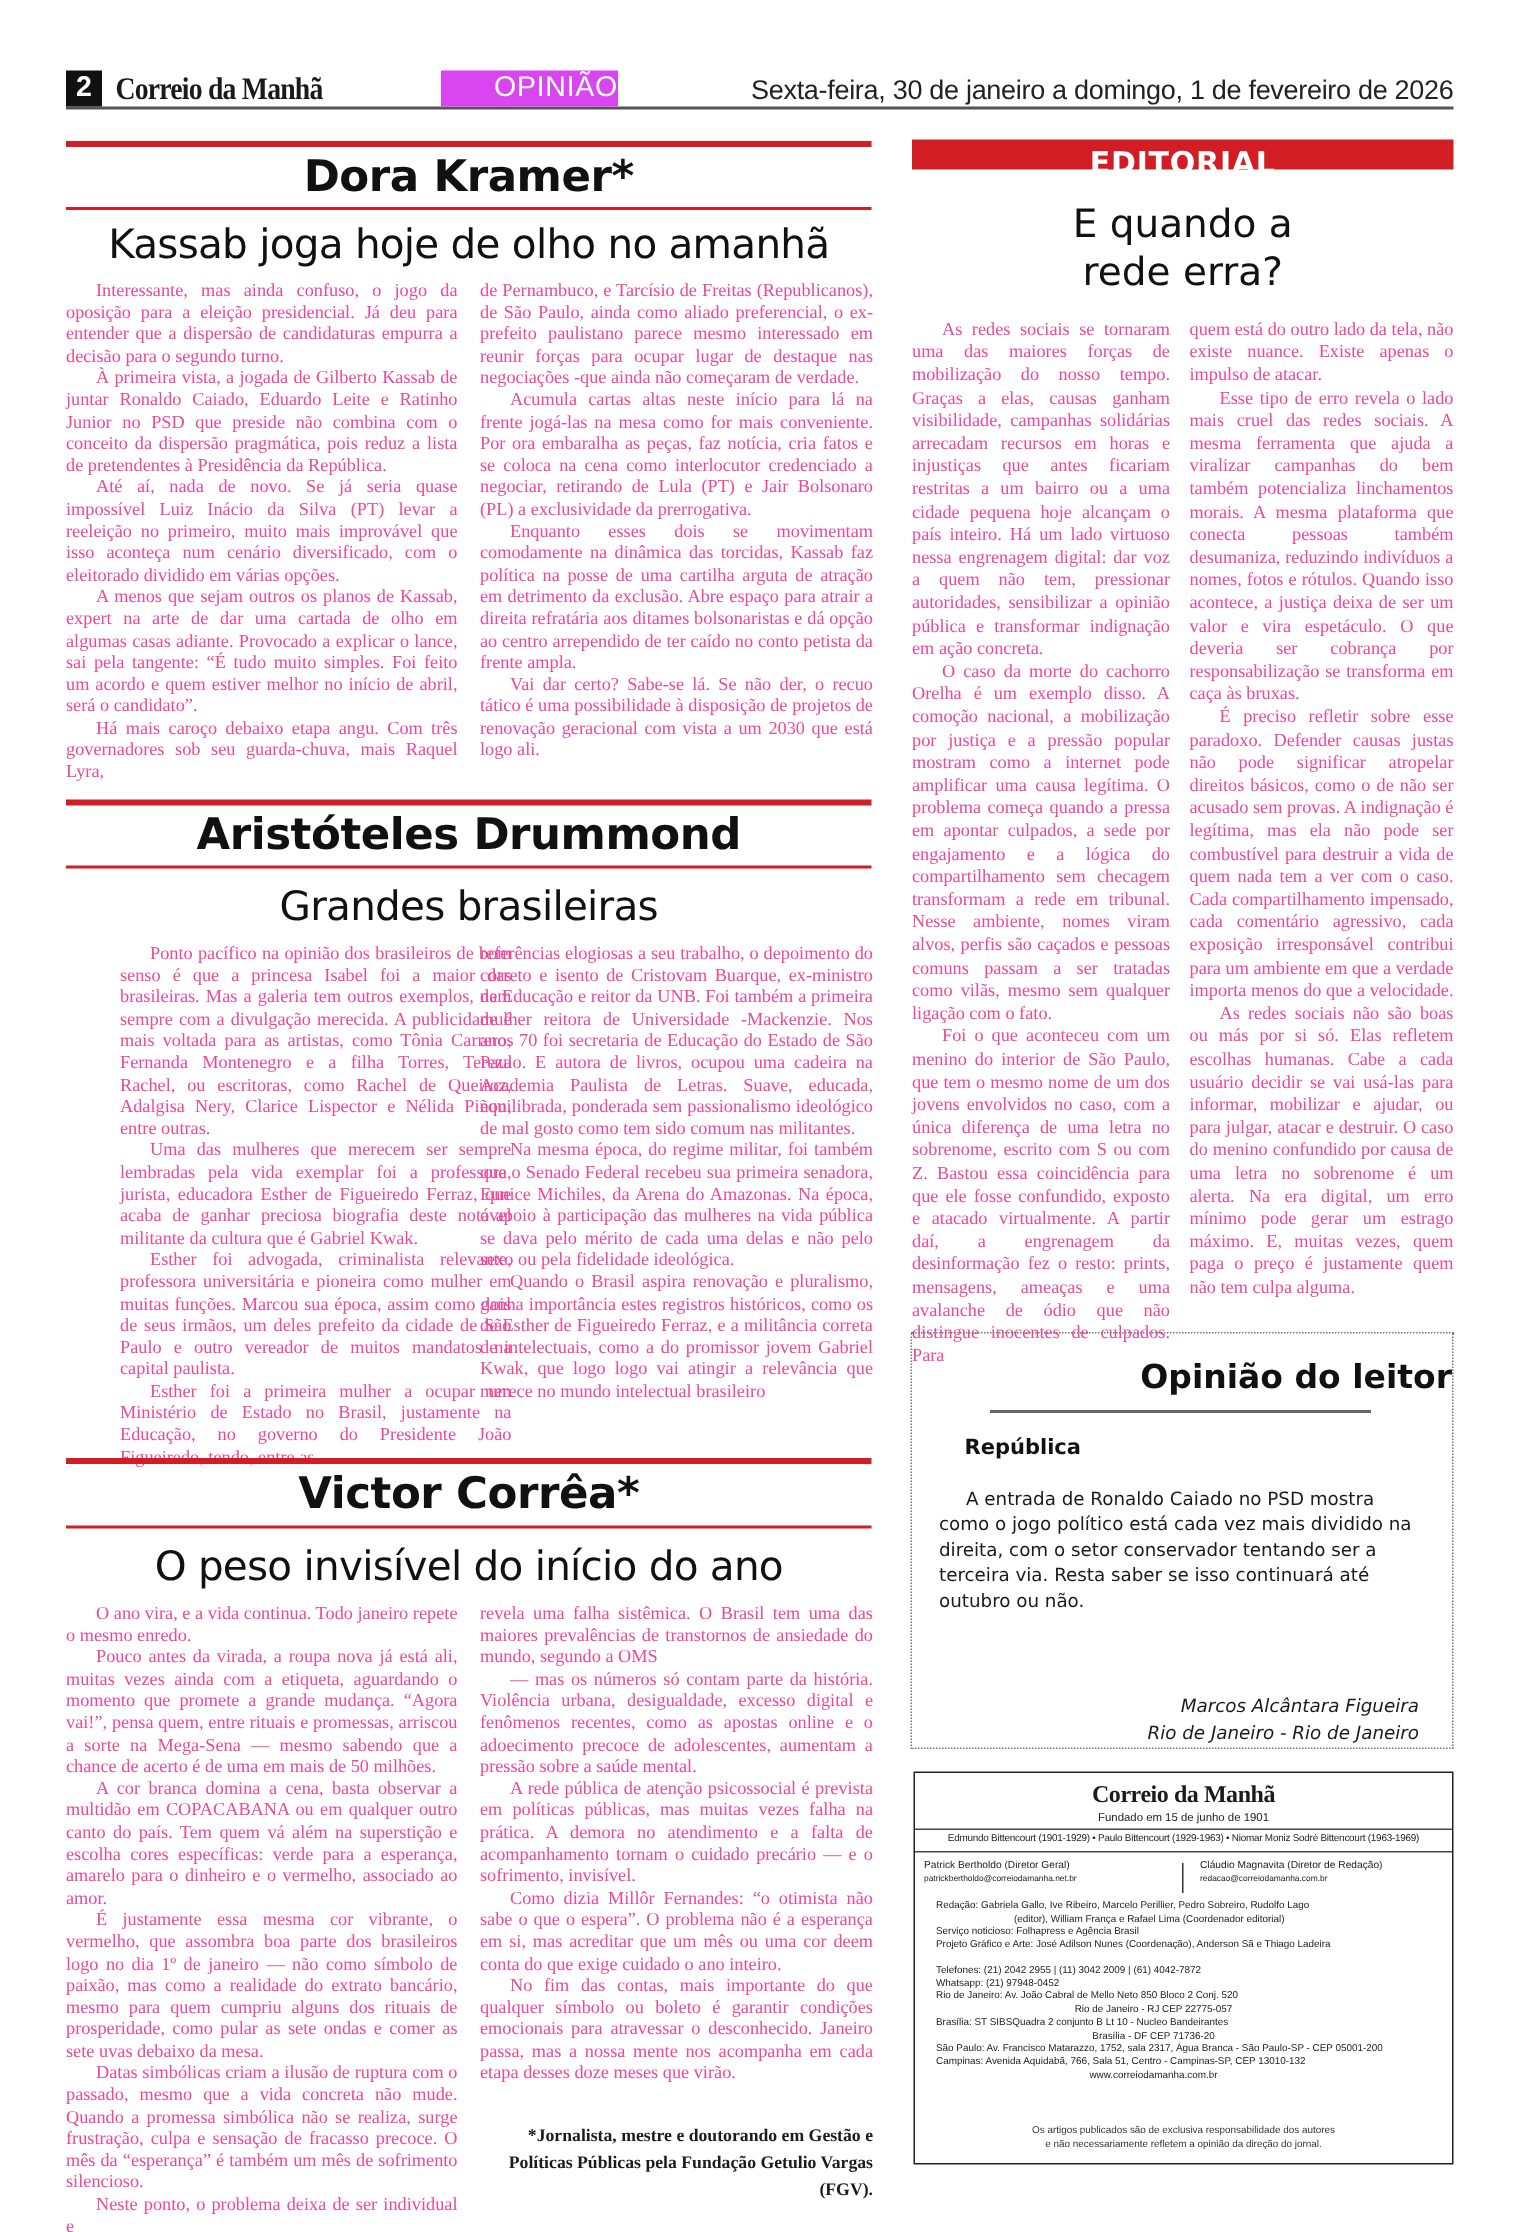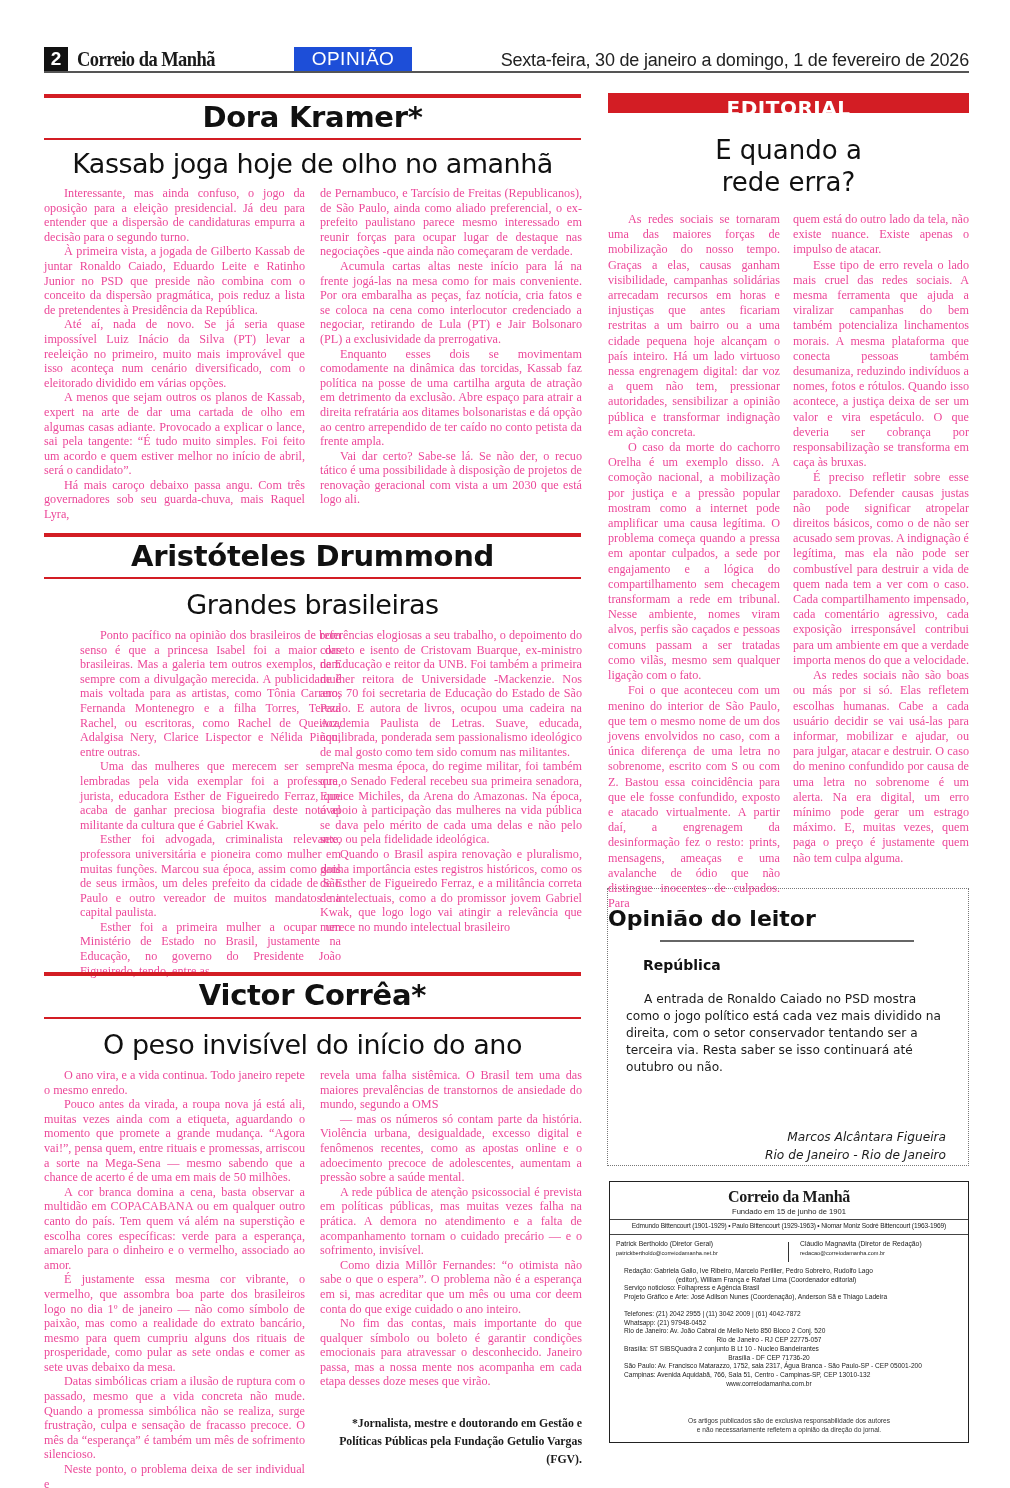--- a/index.html
+++ b/index.html
@@ -5,22 +5,22 @@
   * { box-sizing: border-box; margin: 0; padding: 0; }
   html, body { width: 1010px; height: 1488px; background: #ffffff; overflow: hidden; }
   body { position: relative; font-family: "Liberation Serif", serif; color: #1a1a1a; }
 
   
   .topbar { position: absolute; left: 44px; top: 47px; width: 925px; height: 26px; border-bottom: 2px solid #555; }
   .page-num { position: absolute; left: 0; top: 0; width: 24px; height: 24px; background: #111; color: #fff;
     font-family: "Liberation Sans", sans-serif; font-weight: bold; font-size: 19px; line-height: 24px; text-align: center; }
   .paper-name { position: absolute; left: 33px; top: 0px; font-family: "Liberation Serif", serif; font-weight: bold;
     font-size: 21px; line-height: 24px; letter-spacing: -0.6px; transform: scaleX(0.88); transform-origin: left center; }
-  .section-tag { position: absolute; left: 250px; top: 0; width: 118px; height: 24px; background: #1d4ed8; color: #fff;
-    font-family: "Liberation Sans", sans-serif; font-size: 19px; line-height: 24px; text-align: center; letter-spacing: 0.5px; }
+  .section-tag { position: absolute; left: 250px; top: 0; width: 118px; height: 24px; background: #d946ef; color: #fff;
+    font-family: "Liberation Sans", sans-serif; font-size: 19px; line-height: 24px; text-align: right; letter-spacing: 0.5px; }
   .date-line { position: absolute; right: 0; top: 3px; font-family: "Liberation Sans", sans-serif; font-size: 18px;
     color: #222; letter-spacing: -0.2px; }
 
   
   .redline { position: absolute; left: 44px; width: 537px; background: #d31d24; }
   .redline.thick { height: 4px; }
   .redline.thin { height: 2px; }
   .author { position: absolute; left: 44px; width: 537px; text-align: center; font-family: "DejaVu Sans", sans-serif;
     font-weight: bold; font-size: 29px; color: #111; letter-spacing: -0.3px; }
   .headline { position: absolute; left: 44px; width: 537px; text-align: center; font-family: "DejaVu Sans", sans-serif;
@@ -34,21 +34,21 @@
 
   
   .ed-banner { position: absolute; left: 608px; top: 93px; width: 361px; height: 20px; background: #d31d24; color: #fff;
     text-align: center; font-family: "DejaVu Sans", sans-serif; font-weight: bold; font-size: 20px; line-height: 31px; letter-spacing: 0.5px; }
   .ed-title { position: absolute; left: 608px; top: 134px; width: 361px; text-align: center; font-family: "DejaVu Sans", sans-serif;
     font-size: 26px; line-height: 32px; color: #111; }
   .ed-col { font-size: 12.2px; line-height: 15.2px; }
 
   
   .reader-box { position: absolute; left: 607px; top: 888px; width: 362px; height: 278px; border: 1px dotted #777; }
-  .reader-title { position: absolute; left: 0; top: 17px; width: 100%; text-align: left; font-family: "DejaVu Sans", sans-serif;
+  .reader-title { position: absolute; left: 0; top: 17px; width: 100%; text-align: right; font-family: "DejaVu Sans", sans-serif;
     font-weight: bold; font-size: 22px; color: #111; }
   .reader-rule { position: absolute; left: 52px; top: 51px; width: 254px; height: 2px; background: #666; }
   .reader-subject { position: absolute; left: 35px; top: 68px; font-family: "DejaVu Sans", sans-serif; font-weight: bold;
     font-size: 14px; color: #111; }
   .reader-body { position: absolute; left: 18px; top: 102px; width: 322px; font-family: "DejaVu Sans", sans-serif; font-size: 12.2px;
     line-height: 17px; color: #1b1b1b; text-indent: 18px; }
   .reader-sig { position: absolute; right: 22px; top: 197px; text-align: right; font-family: "DejaVu Sans", sans-serif;
     font-style: italic; font-size: 12.2px; line-height: 17.5px; color: #1b1b1b; margin-top: 43px; }
 
   
@@ -80,21 +80,21 @@
 <div>
   <div class="redline thick" style="top:94px"></div>
   <div class="author" style="top:100px">Dora Kramer*</div>
   <div class="redline thin" style="top:138px"></div>
   <div class="headline" style="top:148px">Kassab joga hoje de olho no amanhã</div>
   <div class="col" style="left:44px; top:186px; width:261px;">
     <p>Interessante, mas ainda confuso, o jogo da oposição para a eleição presidencial. Já deu para entender que a dispersão de candidaturas empurra a decisão para o segundo turno.</p>
     <p>À primeira vista, a jogada de Gilberto Kassab de juntar Ronaldo Caiado, Eduardo Leite e Ratinho Junior no PSD que preside não combina com o conceito da dispersão pragmática, pois reduz a lista de pretendentes à Presidência da República.</p>
     <p>Até aí, nada de novo. Se já seria quase impossível Luiz Inácio da Silva (PT) levar a reeleição no primeiro, muito mais improvável que isso aconteça num cenário diversificado, com o eleitorado dividido em várias opções.</p>
     <p>A menos que sejam outros os planos de Kassab, expert na arte de dar uma cartada de olho em algumas casas adiante. Provocado a explicar o lance, sai pela tangente: “É tudo muito simples. Foi feito um acordo e quem estiver melhor no início de abril, será o candidato”.</p>
-    <p>Há mais caroço debaixo passa angu. Com três governadores sob seu guarda-chuva, mais Raquel Lyra,</p>
+    <p>Há mais caroço debaixo etapa angu. Com três governadores sob seu guarda-chuva, mais Raquel Lyra,</p>
   </div>
   <div class="col" style="left:320px; top:186px; width:262px;">
     <p class="noindent">de Pernambuco, e Tarcísio de Freitas (Republicanos), de São Paulo, ainda como aliado preferencial, o ex-prefeito paulistano parece mesmo interessado em reunir forças para ocupar lugar de destaque nas negociações -que ainda não começaram de verdade.</p>
     <p>Acumula cartas altas neste início para lá na frente jogá-las na mesa como for mais conveniente. Por ora embaralha as peças, faz notícia, cria fatos e se coloca na cena como interlocutor credenciado a negociar, retirando de Lula (PT) e Jair Bolsonaro (PL) a exclusividade da prerrogativa.</p>
     <p>Enquanto esses dois se movimentam comodamente na dinâmica das torcidas, Kassab faz política na posse de uma cartilha arguta de atração em detrimento da exclusão. Abre espaço para atrair a direita refratária aos ditames bolsonaristas e dá opção ao centro arrependido de ter caído no conto petista da frente ampla.</p>
     <p>Vai dar certo? Sabe-se lá. Se não der, o recuo tático é uma possibilidade à disposição de projetos de renovação geracional com vista a um 2030 que está logo ali.</p>
   </div>
 </div>
 
 <div>

